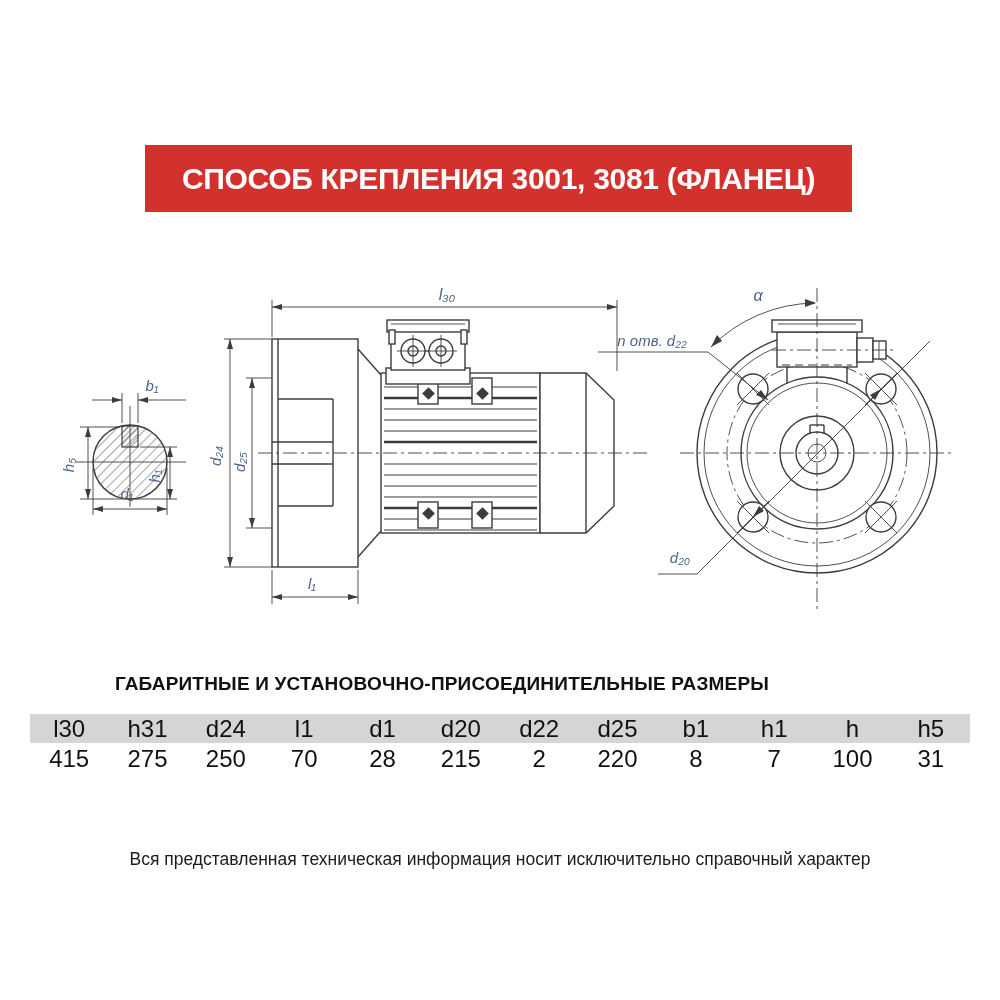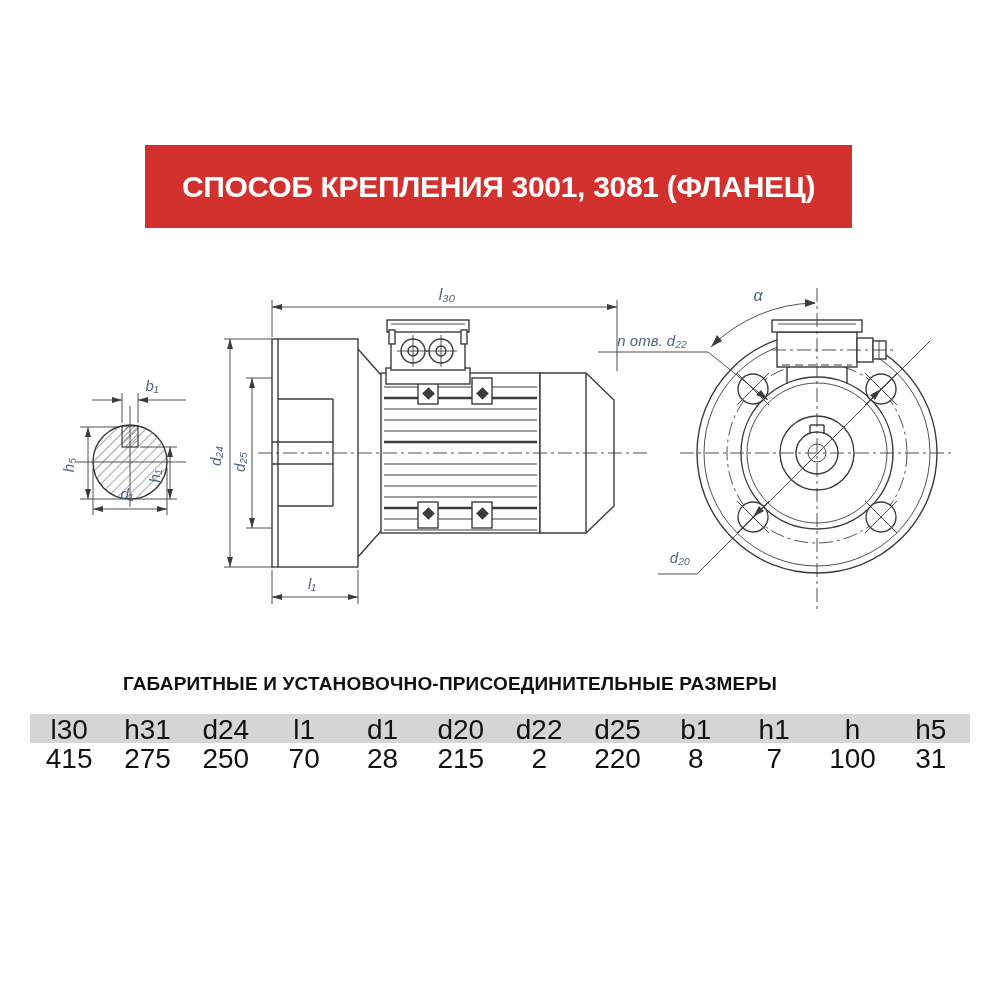--- a/index.html
+++ b/index.html
@@ -1,47 +1,47 @@
 <!DOCTYPE html>
 <html><head>
 <meta charset="utf-8">
 <style>
   html,body { margin:0; padding:0; }
   body {
     width:1000px; height:1000px; position:relative; background:#ffffff;
     font-family:"Liberation Sans", sans-serif; overflow:hidden;
   }
   .banner {
-    position:absolute; left:145px; top:145px; width:707px; height:83px;
+    position:absolute; left:145px; top:145px; width:707px; height:67px;
     background:#d2312d; display:flex; align-items:center; justify-content:center;
   }
   .banner-title {
     color:#ffffff; font-weight:bold; font-size:30px; letter-spacing:-0.3px; white-space:nowrap;
   }
   .drawing-svg { position:absolute; left:0; top:255px; width:1000px; height:380px; }
   .drawing-svg text { font-family:"Liberation Sans", sans-serif; }
   .dim-label { fill:#4d6488; font-style:italic; font-size:15px; }
   .dim-label-lg { fill:#4d6488; font-style:italic; font-size:16px; }
   .ln  { stroke:#3c3c3c; stroke-width:1.4; fill:none; }
   .lnw { stroke:#3c3c3c; stroke-width:1.4; fill:#ffffff; }
   .thin{ stroke:#3c3c3c; stroke-width:0.9; fill:none; }
   .rib { stroke:#3c3c3c; stroke-width:1.1; fill:none; }
   .ribT{ stroke:#3c3c3c; stroke-width:2.4; fill:none; }
   .cl  { stroke:#3c3c3c; stroke-width:0.9; fill:none; stroke-dasharray:14 4 3 4; }
   .dash{ stroke:#3c3c3c; stroke-width:1.2; fill:none; stroke-dasharray:8 5; }
   .arw { fill:#3c3c3c; stroke:none; }
   .heading {
     position:absolute; top:673px; left:0; width:884px; text-align:center;
-    font-size:19px; font-weight:bold; color:#111111; letter-spacing:0.2px;padding-left:8px;
+    font-size:19px; font-weight:bold; color:#111111; letter-spacing:0.2px;
   }
   .dims-table { position:absolute; left:30px; top:714px; width:940px; }
   .trow { display:grid; grid-template-columns:repeat(12, 1fr); }
   .trow.hdr { background:#d5d5d5; height:29px; }
   .trow.vals { height:32px;text-align:center; }
-  .cell { display:flex; align-items:center; justify-content:center; font-size:28px; color:#111111; }
+  .cell { display:flex; align-items:center; justify-content:center; font-size:24px; color:#111111; }
   .footer {
     position:absolute; top:846px; left:0; width:1000px; text-align:center;
     font-size:17.5px; line-height:27px; color:#1c1c1c;
   }
   .footer .b { font-weight:bold; }
 </style>
 </head>
 <body>
 
 <div class="banner">
@@ -304,13 +304,14 @@
     <div class="cell">2</div>
     <div class="cell">220</div>
     <div class="cell">8</div>
     <div class="cell">7</div>
     <div class="cell">100</div>
     <div class="cell">31</div>
   </div>
 </div>
 
 <div class="footer">
+  <div>Вся представленная техническая информация носит исключительно справочный характер</div>
 </div>
 
 </body></html>

